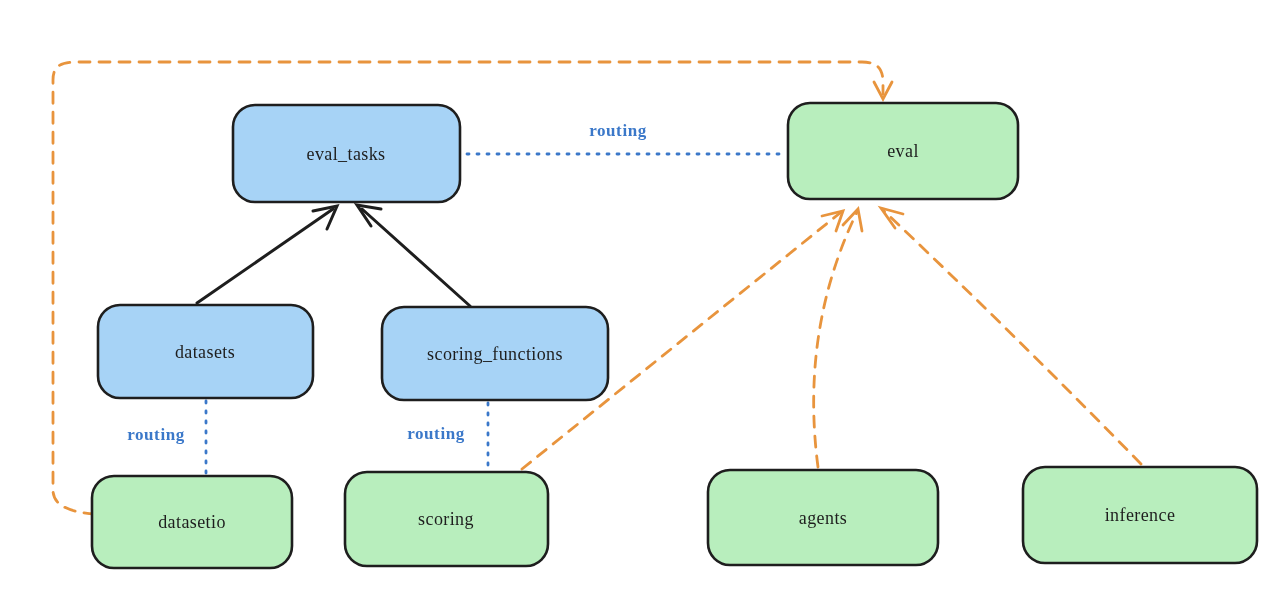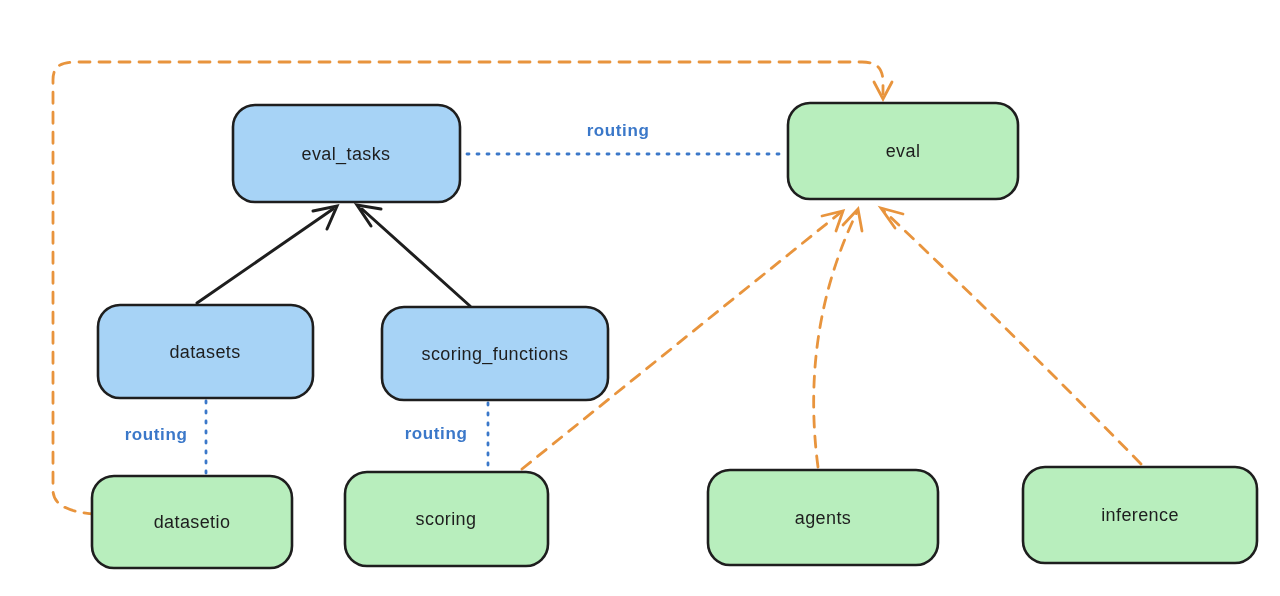--- a/index.html
+++ b/index.html
@@ -5,21 +5,21 @@
   :root{
     --bg:#ffffff;
     --blue-fill:#a7d3f6;
     --green-fill:#b8eebd;
     --stroke:#1e1e1e;
     --orange:#e8943d;
     --routing-blue:#3b78c9;
   }
   html,body{margin:0;padding:0;background:var(--bg);}
   .stage{position:relative;width:1280px;height:596px;background:var(--bg);overflow:hidden;
-         font-family:Liberation Sans, sans-serif;}
+         font-family:Liberation Serif, serif;}
   svg{display:block;}
   .box{stroke:var(--stroke);stroke-width:2.6;}
   .box.blue{fill:var(--blue-fill);}
   .box.green{fill:var(--green-fill);}
   .box-label{fill:#1e1e1e;font-size:18px;letter-spacing:0.4px;text-anchor:middle;}
   .routing-label{fill:var(--routing-blue);font-size:17px;font-weight:bold;letter-spacing:0.6px;text-anchor:middle;}
   .edge-black{stroke:var(--stroke);stroke-width:3;fill:none;stroke-linecap:round;}
   .edge-blue-dotted{stroke:var(--routing-blue);stroke-width:2.8;fill:none;
                     stroke-dasharray:2 8;stroke-linecap:round;}
   .edge-orange{stroke:var(--orange);stroke-width:2.8;fill:none;

